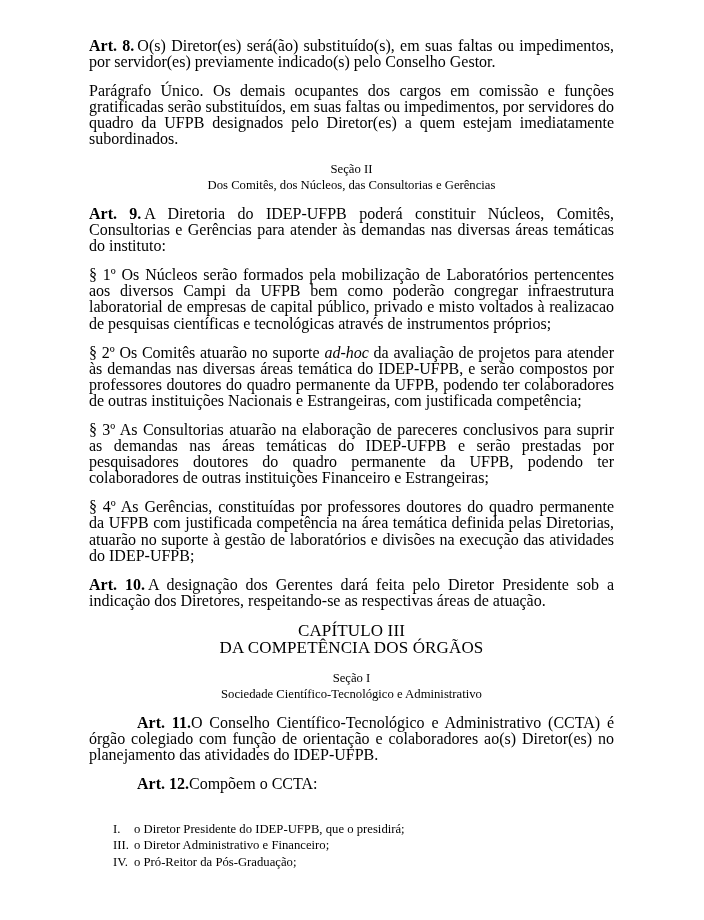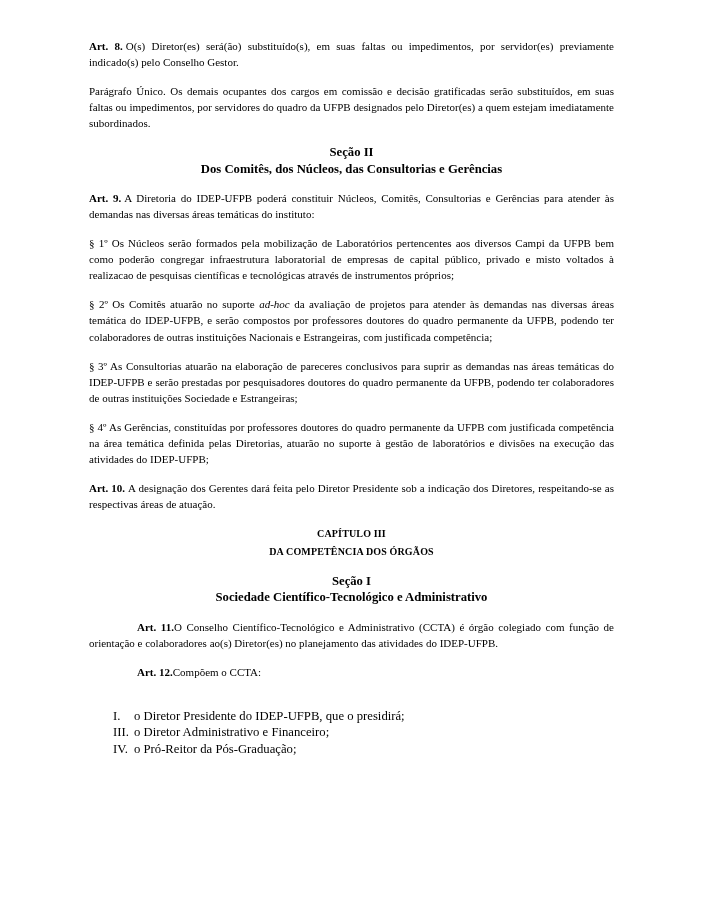--- a/index.html
+++ b/index.html
@@ -20,21 +20,21 @@
     height: 920px;
     background: #ffffff;
     box-sizing: border-box;
     padding: 38px 90px 0 89px;
   }
   .doc-body {
     width: 525px;
   }
   p.para {
     margin: 0 0 13px 0;
-    font-size: 11px;
+    font-size: 16px;
     line-height: 16.1px;
     text-align: justify;
     text-justify: inter-word;
     hyphens: none;
   }
   p.para:last-child {
     margin-bottom: 0;
   }
   .art-label {
     font-weight: bold;
@@ -48,27 +48,27 @@
     font-style: italic;
   }
   .heading-block {
     margin: 0 0 13px 0;
     text-align: center;
   }
   .heading-block.top-gap {
     margin-top: 3px;
   }
   .heading-line {
-    font-weight: bold;
+    font-weight: normal;
     font-size: 12.7px;
     line-height: 16.2px;
     display: block;
   }
   .heading-line.chapter {
-    font-size: 10px;
+    font-size: 17px;
     line-height: 17.4px;
     letter-spacing: 0.15px;
   }
   .roman-list {
     margin: 0;
     padding: 0;
     list-style: none;
   }
   .roman-list li {
     display: flex;
@@ -90,34 +90,34 @@
   }
 </style>
 </head>
 <body>
 
 <div class="page">
   <div class="doc-body">
 
     <p class="para"><span class="art-label-gap">Art. 8.</span><span>O(s) Diretor(es) será(ão) substituído(s), em suas faltas ou impedimentos, por servidor(es) previamente indicado(s) pelo Conselho Gestor.</span></p>
 
-    <p class="para">Parágrafo Único. Os demais ocupantes dos cargos em comissão e decisão gratificadas serão substituídos, em suas faltas ou impedimentos, por servidores do quadro da UFPB designados pelo Diretor(es) a quem estejam imediatamente subordinados.</p>
+    <p class="para">Parágrafo Único. Os demais ocupantes dos cargos em comissão e funções gratificadas serão substituídos, em suas faltas ou impedimentos, por servidores do quadro da UFPB designados pelo Diretor(es) a quem estejam imediatamente subordinados.</p>
 
     <div class="heading-block">
       <span class="heading-line">Seção II</span>
       <span class="heading-line">Dos Comitês, dos Núcleos, das Consultorias e Gerências</span>
     </div>
 
     <p class="para"><span class="art-label-gap">Art. 9.</span><span>A Diretoria do IDEP-UFPB poderá constituir Núcleos, Comitês, Consultorias e Gerências para atender às demandas nas diversas áreas temáticas do instituto:</span></p>
 
     <p class="para">§ 1º Os Núcleos serão formados pela mobilização de Laboratórios pertencentes aos diversos Campi da UFPB bem como poderão congregar infraestrutura laboratorial de empresas de capital público, privado e misto voltados à realizacao de pesquisas científicas e tecnológicas através de instrumentos próprios;</p>
 
     <p class="para"><span>§ 2º Os Comitês atuarão no suporte </span><em class="ital">ad-hoc</em><span> da avaliação de projetos para atender às demandas nas diversas áreas temática do IDEP-UFPB, e serão compostos por professores doutores do quadro permanente da UFPB, podendo ter colaboradores de outras instituições Nacionais e Estrangeiras, com justificada competência;</span></p>
 
-    <p class="para">§ 3º As Consultorias atuarão na elaboração de pareceres conclusivos para suprir as demandas nas áreas temáticas do IDEP-UFPB e serão prestadas por pesquisadores doutores do quadro permanente da UFPB, podendo ter colaboradores de outras instituições Sociedade e Estrangeiras;</p>
+    <p class="para">§ 3º As Consultorias atuarão na elaboração de pareceres conclusivos para suprir as demandas nas áreas temáticas do IDEP-UFPB e serão prestadas por pesquisadores doutores do quadro permanente da UFPB, podendo ter colaboradores de outras instituições Financeiro e Estrangeiras;</p>
 
     <p class="para">§ 4º As Gerências, constituídas por professores doutores do quadro permanente da UFPB com justificada competência na área temática definida pelas Diretorias, atuarão no suporte à gestão de laboratórios e divisões na execução das atividades do IDEP-UFPB;</p>
 
 
     <p class="para"><span class="art-label-gap">Art. 10.</span><span>A designação dos Gerentes dará feita pelo Diretor Presidente sob a indicação dos Diretores, respeitando-se as respectivas áreas de atuação.</span></p>
 
     <div class="heading-block top-gap">
       <span class="heading-line chapter">CAPÍTULO III</span>
       <span class="heading-line chapter">DA COMPETÊNCIA DOS ÓRGÃOS</span>
     </div>

